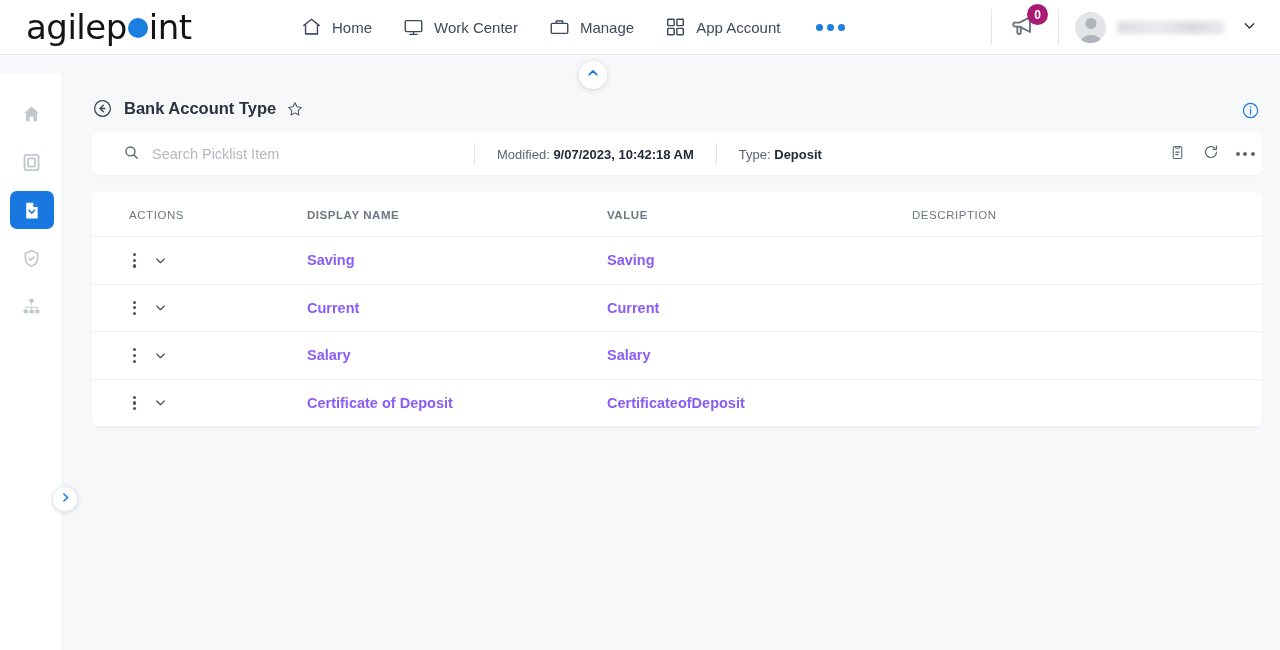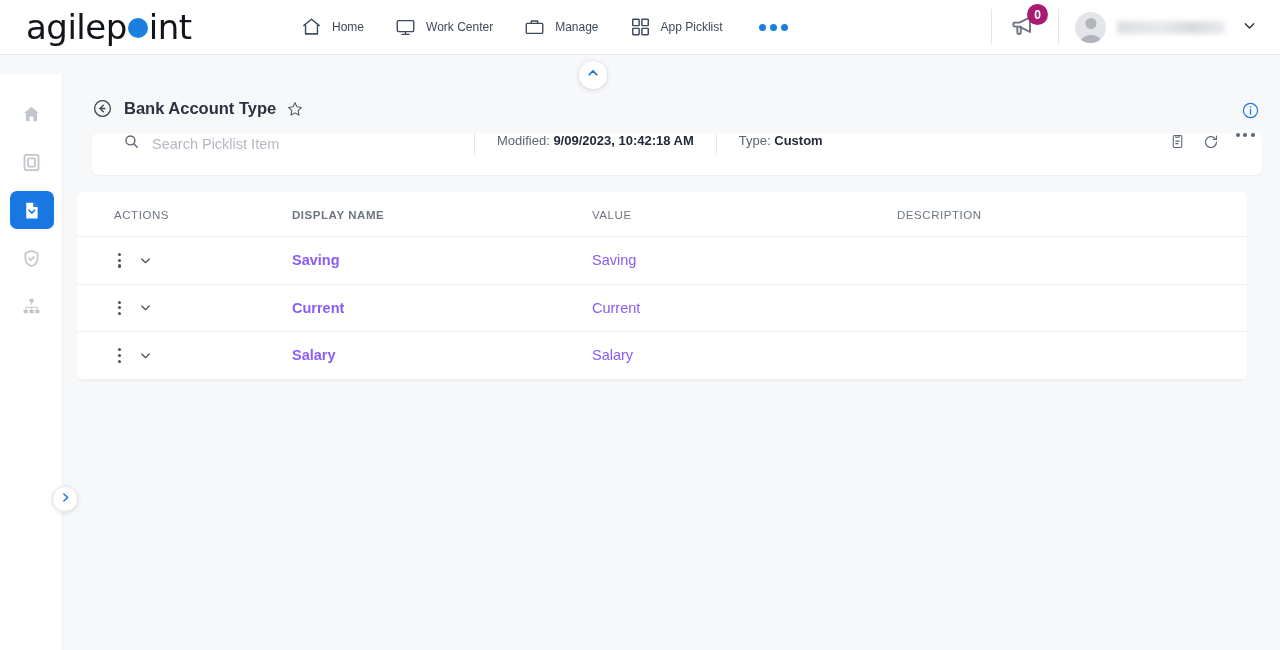--- a/index.html
+++ b/index.html
@@ -31,21 +31,21 @@
   }
   .logo .dot-o {
     display: inline-block;
     width: 20px; height: 20px; border-radius: 50%;
     background: #1b7fe0; margin: 0 1px; position: relative; top: -1px;
   }
 
   .mainnav { display: flex; align-items: center; gap: 30px; flex: 1; }
   .navitem {
     display: flex; align-items: center; gap: 9px;
-    color: #3e4a59; font-size: 12px;
+    color: #3e4a59; font-size: 15px;
     cursor: pointer;
   }
   .navitem svg { display: block; }
   .nav-dots { display: flex; gap: 4px; margin-left: 6px; cursor: pointer; }
   .nav-dots i { width: 7px; height: 7px; border-radius: 50%; background: #1b7fe0; display: block; }
 
   .topright { display: flex; align-items: center; padding-right: 22px; gap: 0; }
   .divider-v { width: 1px; height: 36px; background: #e2e5ea; margin: 0 16px; }
   .bell-wrap { position: relative; width: 34px; height: 34px; cursor: pointer; }
   .badge {
@@ -129,21 +129,21 @@
     margin-left: 11px; margin-right: 10px;
   }
   .star-ico { cursor: pointer; display: flex; }
   .info-ico { position: absolute; right: 20px; top: 27px; cursor: pointer; }
 
   
   .toolbar {
     position: absolute; top: 59px; left: 29px;
     width: 1170px; height: 42px;
     background: #fff; border-radius: 6px;
-    display: flex; align-items: flex-start;
+    display: flex; align-items: center;
     box-shadow: 0 1px 2px rgba(20,30,50,.05);
   }
   .search-zone { display: flex; align-items: center; width: 382px; padding-left: 31px; }
   .search-input {
     border: none; outline: none; background: transparent;
     font-family: "Liberation Sans", sans-serif;
     font-size: 14.5px; color: #3d4654; margin-left: 12px; width: 300px;
   }
   .search-input::placeholder { color: #b3b8c1; }
   .tb-sep { width: 1px; height: 22px; background: #e3e6eb; }
@@ -164,40 +164,40 @@
   .addbtn {
     background: #1877e0; color: #fff;
     border: none; border-radius: 18px;
     font-family: "Liberation Sans", sans-serif;
     font-size: 14.5px; font-weight: 700;
     padding: 8px 27px; cursor: pointer;
   }
 
   
   .tablecard {
-    position: absolute; top: 118px; left: 14px;
+    position: absolute; top: 118px; left: 29px;
     width: 1170px;
     background: #fff; border-radius: 6px;
     box-shadow: 0 1px 2px rgba(20,30,50,.05);
     overflow: hidden;
   }
   table { width: 100%; border-collapse: collapse; table-layout: fixed; }
   th {
     text-align: left; font-size: 11.5px; font-weight: 400;
     letter-spacing: .55px; color: #6d7682;
     padding: 17px 0 15px 0; border-bottom: 1px solid #edeff2;
   }
   td {
     font-size: 14.5px; color: #8b5cf6;
     padding: 14px 0; border-bottom: 1px solid #edeff2;
   }
   tr:last-child td { border-bottom: 1px solid #edeff2; }
   .c-actions { width: 215px; padding-left: 37px; }
   .c-name { width: 300px; font-weight: bold; }
-  .c-value { width: 305px; }
+  .c-value { width: 305px; font-weight: bold; }
   .c-desc { width: 350px; }
   .rowacts { display: flex; align-items: center; gap: 13px; }
   .vdots { display: flex; flex-direction: column; gap: 2.5px; cursor: pointer; padding: 2px 4px; }
   .vdots i { width: 3.2px; height: 3.2px; border-radius: 50%; background: #4a5260; display: block; }
   .rowchev { cursor: pointer; display: flex; }
 </style>
 </head>
 <body>
 
 <div class="topbar">
@@ -246,21 +246,21 @@
 
     <div class="navitem">
       <span>
         <svg width="23" height="22" viewBox="0 0 24 24" fill="none" stroke="#3e4a59" stroke-width="1.6">
           <rect x="3.5" y="3.5" width="7" height="7" rx=".8"></rect>
             <rect x="13.5" y="3.5" width="7" height="7" rx=".8"></rect>
           <rect x="3.5" y="13.5" width="7" height="7" rx=".8"></rect>
             <rect x="13.5" y="13.5" width="7" height="7" rx=".8"></rect>
         </svg>
       </span>
-      <span>App Picklist</span>
+      <span>App Account</span>
     </div>
 
     <div class="nav-dots">
         <i></i>
         <i></i>
         <i></i>
       </div>
   </div>
 
   <div class="topright">
@@ -390,28 +390,28 @@
             <path d="M15.2 15.2 20 20"></path>
         </svg>
       </span>
       <input class="search-input" type="text" placeholder="Search Picklist Item" style="">
     </div>
 
     <div class="tb-sep"></div>
 
     <div class="meta">
       <span>Modified:</span>
-      <b>9/09/2023, 10:42:18 AM</b>
+      <b>9/07/2023, 10:42:18 AM</b>
     </div>
 
     <div class="tb-sep"></div>
 
     <div class="meta">
       <span>Type:</span>
-      <b>Custom</b>
+      <b>Deposit</b>
     </div>
 
     <div class="tb-spacer"></div>
 
     <div class="tb-ico">
       <span>
         <svg width="17" height="17" viewBox="0 0 24 24" fill="none" stroke="#5c6573" stroke-width="1.5" stroke-linecap="round" stroke-linejoin="round">
           <rect x="6" y="3.6" width="12" height="16.8" rx="1.6"></rect>
           <path d="M9.6 3.6V6h4.8V3.6"></path>
             <path d="M9.6 11.5h4.8M9.6 15h3.2"></path>
@@ -499,16 +499,35 @@
                   <svg width="15" height="15" viewBox="0 0 24 24" fill="none" stroke="#4a5260" stroke-width="2" stroke-linecap="round" stroke-linejoin="round">
                     <path d="M6 9.5 12 15.5 18 9.5"></path>
                   </svg>
                 </span>
               </div>
             </td>
             <td class="c-name">Salary</td>
             <td class="c-value">Salary</td>
             <td class="c-desc"></td>
           </tr>
+          <tr>
+            <td class="c-actions">
+              <div class="rowacts">
+                <span class="vdots">
+                  <i></i>
+                  <i></i>
+                  <i></i>
+                </span>
+                <span class="rowchev">
+                  <svg width="15" height="15" viewBox="0 0 24 24" fill="none" stroke="#4a5260" stroke-width="2" stroke-linecap="round" stroke-linejoin="round">
+                    <path d="M6 9.5 12 15.5 18 9.5"></path>
+                  </svg>
+                </span>
+              </div>
+            </td>
+            <td class="c-name">Certificate of Deposit</td>
+            <td class="c-value">CertificateofDeposit</td>
+            <td class="c-desc"></td>
+          </tr>
         </tbody>
     </table>
   </div>
 </div>
 
 </body></html>

